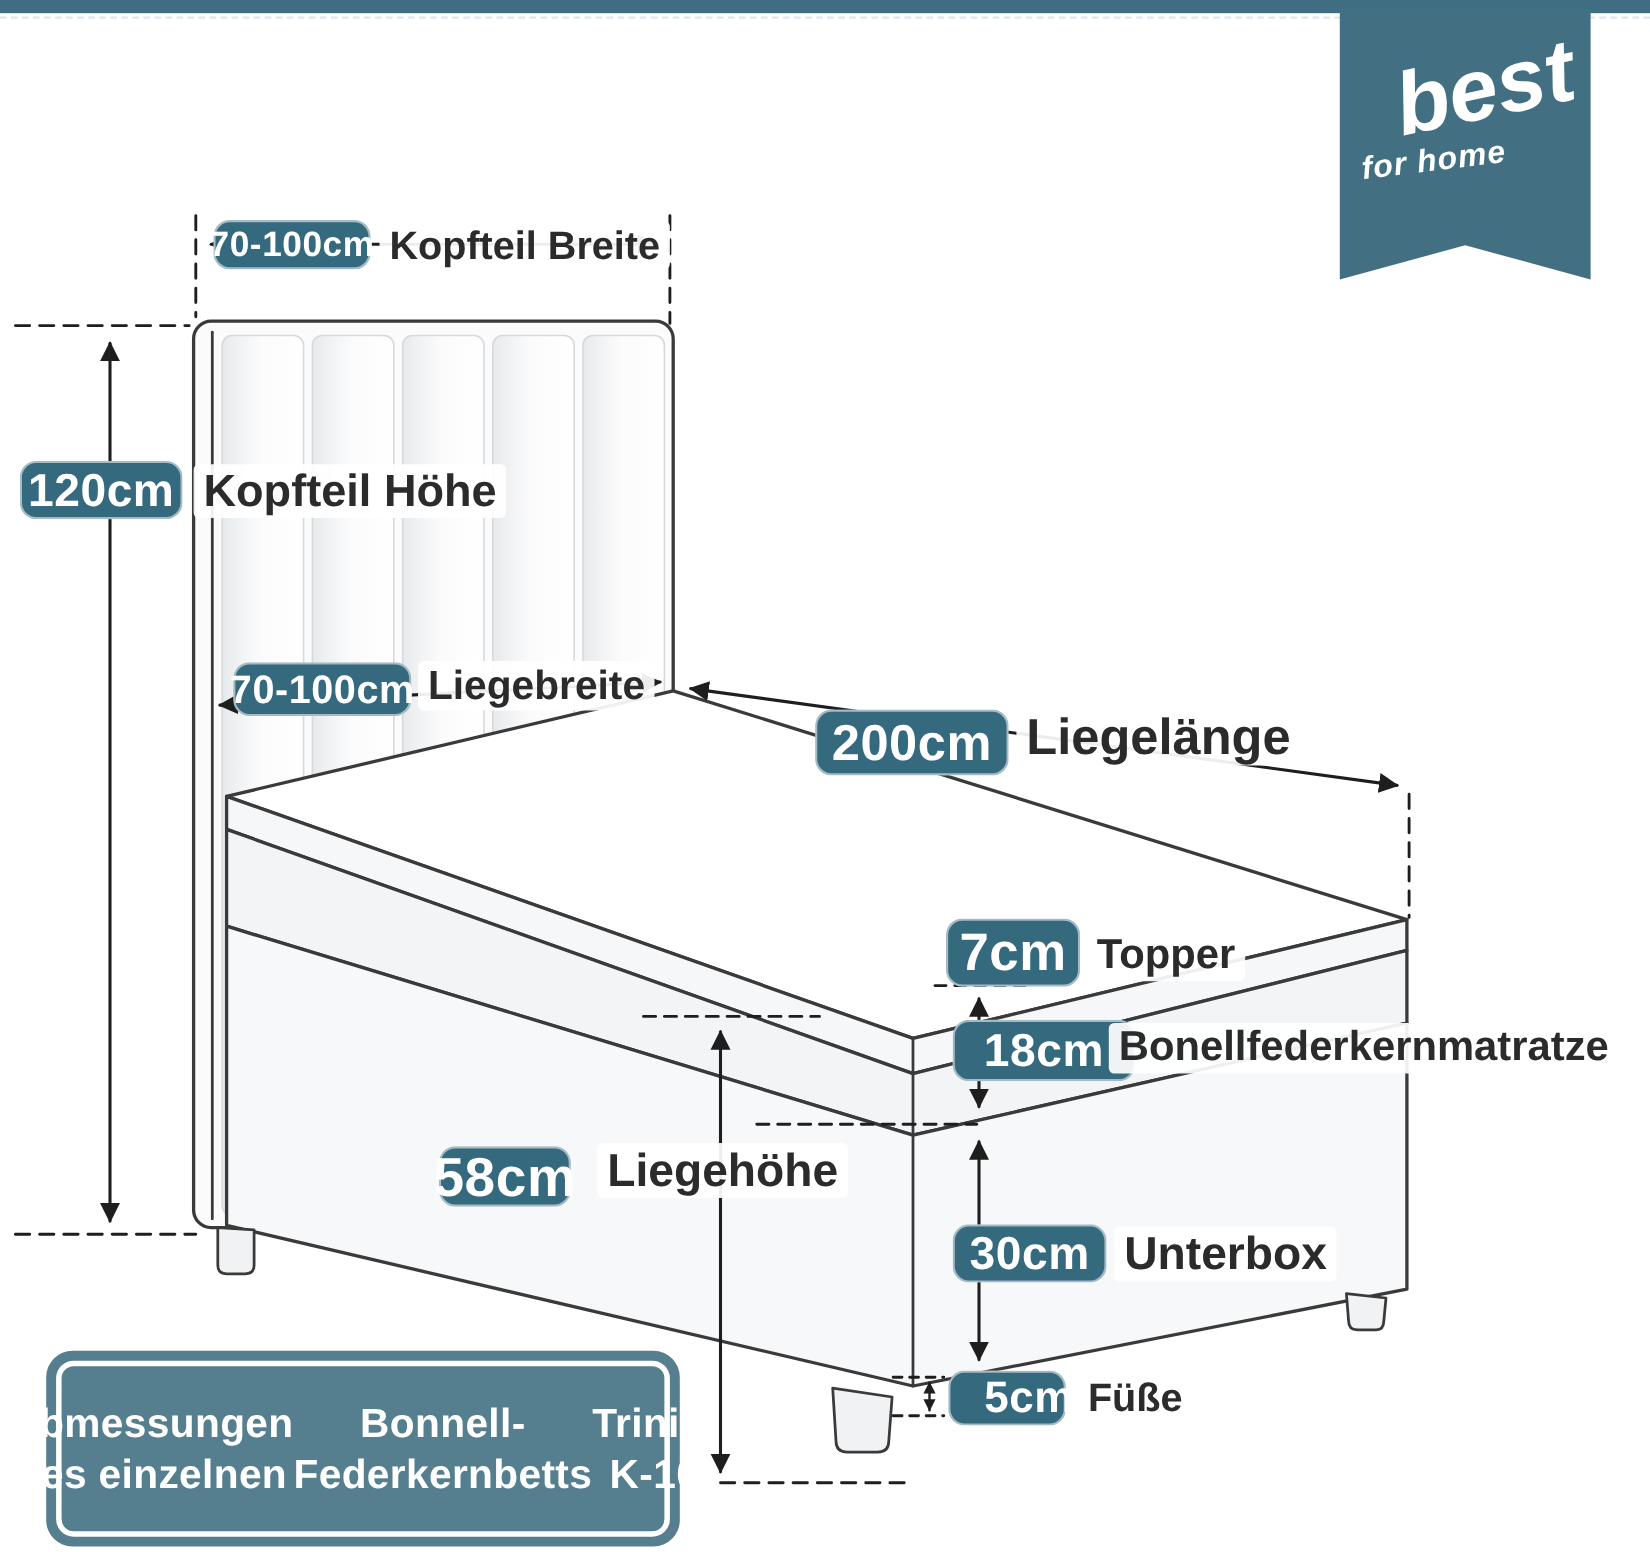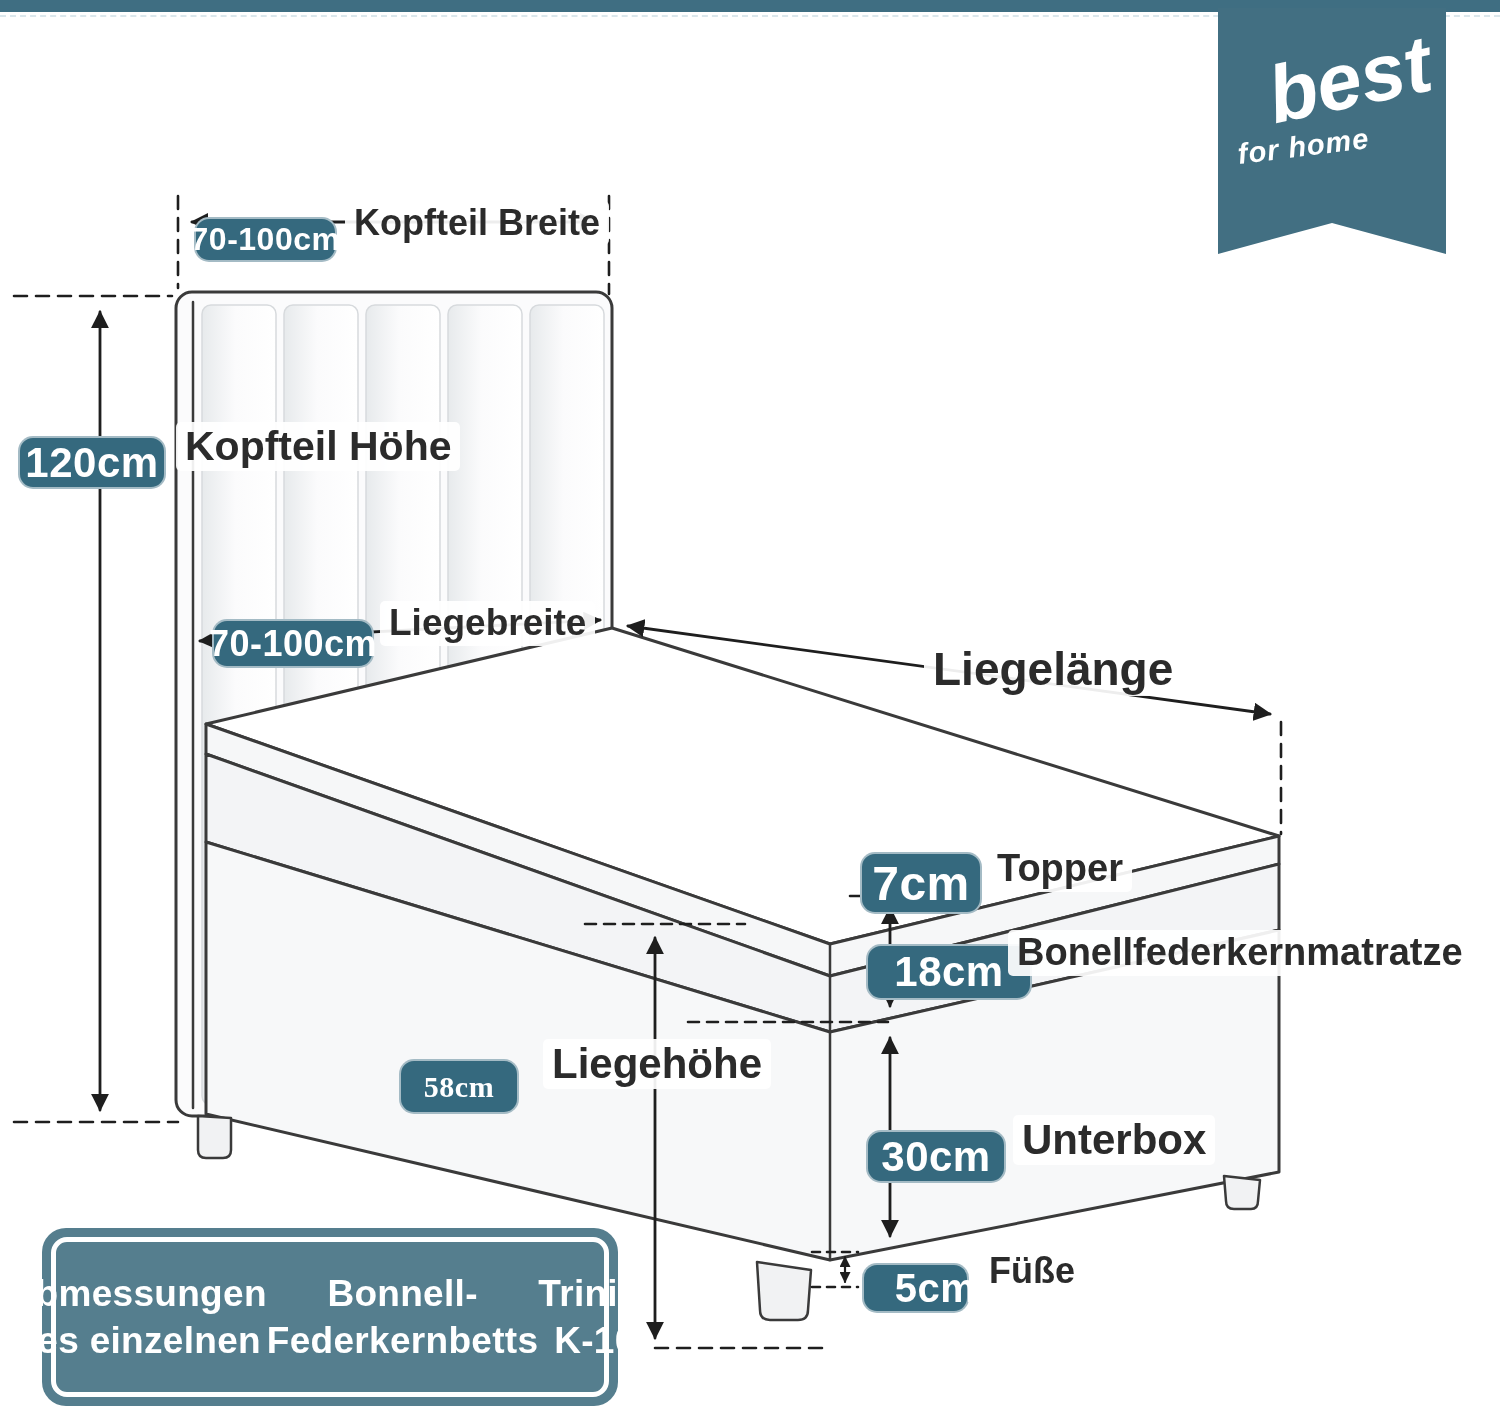--- a/index.html
+++ b/index.html
@@ -14,21 +14,21 @@
   html,body{margin:0;padding:0;background:#fff;}
   body{font-family:"Liberation Sans", sans-serif;}
   .stage{position:relative;width:1500px;height:1411px;background:#ffffff;overflow:hidden;}
   .topbar{position:absolute;left:0;top:0;width:1500px;height:12px;background:var(--teal-bar);}
   .topbar-dash{position:absolute;left:0;top:15px;width:1500px;border-top:2px dashed #dbe7ec;}
   .scene{position:absolute;left:0;top:0;}
   .badge{
     position:absolute;display:flex;align-items:center;justify-content:center;
     background:var(--teal-badge);color:#fff;font-weight:bold;
     border-radius:15px;border:2px solid rgba(255,255,255,0.55);
-    box-sizing:border-box;white-space:nowrap;letter-spacing:.5px;margin-top:17px;
+    box-sizing:border-box;white-space:nowrap;letter-spacing:.5px;
   }
   .lbl{
     position:absolute;display:inline-block;background:rgba(255,255,255,0.92);
     color:var(--label-ink);font-weight:bold;white-space:nowrap;
     padding:3px 9px;border-radius:5px;line-height:1.05;
   }
   .ribbon-text{position:absolute;color:#fff;font-weight:bold;text-align:center;}
   .logo-word{left:1252px;top:34px;width:195px;font-size:80px;font-style:italic;transform:rotate(-12deg);}
   .logo-sub{left:1236px;top:130px;width:135px;font-size:29px;font-style:italic;transform:rotate(-7deg);letter-spacing:1px;}
   .caption-box{
@@ -123,23 +123,24 @@
 
     <polygon points="1218,8 1446,8 1446,254 1332,223 1218,254" fill="var(--teal-ribbon)"></polygon>
   </svg>
 
   <div class="ribbon-text logo-word">best</div>
   <div class="ribbon-text logo-sub">for home</div>
 
   <div class="badge" style="left:194px;top:200px;width:143px;height:45px;font-size:32px;">70-100cm</div>
   <div class="badge" style="left:18px;top:419px;width:148px;height:53px;font-size:42px;">120cm</div>
   <div class="badge" style="left:212px;top:602px;width:162px;height:49px;font-size:36px;">70-100cm</div>
+  <div class="badge" style="left:741px;top:645px;width:176px;height:60px;font-size:46px;">200cm</div>
   <div class="badge" style="left:860px;top:835px;width:122px;height:62px;font-size:48px;">7cm</div>
   <div class="badge" style="left:866px;top:927px;width:166px;height:56px;font-size:42px;">18cm</div>
-  <div class="badge" style="left:399px;top:1042px;width:120px;height:55px;font-size:30px;font-family:Liberation Serif, serif;">58cm</div>
+  <div class="badge" style="left:399px;top:1042px;width:120px;height:55px;font-size:50px;">58cm</div>
   <div class="badge" style="left:866px;top:1113px;width:140px;height:53px;font-size:42px;">30cm</div>
   <div class="badge" style="left:862px;top:1246px;width:107px;height:50px;font-size:40px;padding-left:40px;">5cm</div>
 
   <div class="lbl" style="left:345px;top:201px;font-size:36px;">Kopfteil Breite</div>
   <div class="lbl" style="left:176px;top:422px;font-size:41px;">Kopfteil Höhe</div>
   <div class="lbl" style="left:380px;top:601px;font-size:37px;">Liegebreite</div>
   <div class="lbl" style="left:924px;top:642px;font-size:46px;">Liegelänge</div>
   <div class="lbl" style="left:988px;top:846px;font-size:38px;">Topper</div>
   <div class="lbl" style="left:1008px;top:930px;font-size:38px;">Bonellfederkernmatratze</div>
   <div class="lbl" style="left:543px;top:1039px;font-size:42px;">Liegehöhe</div>

